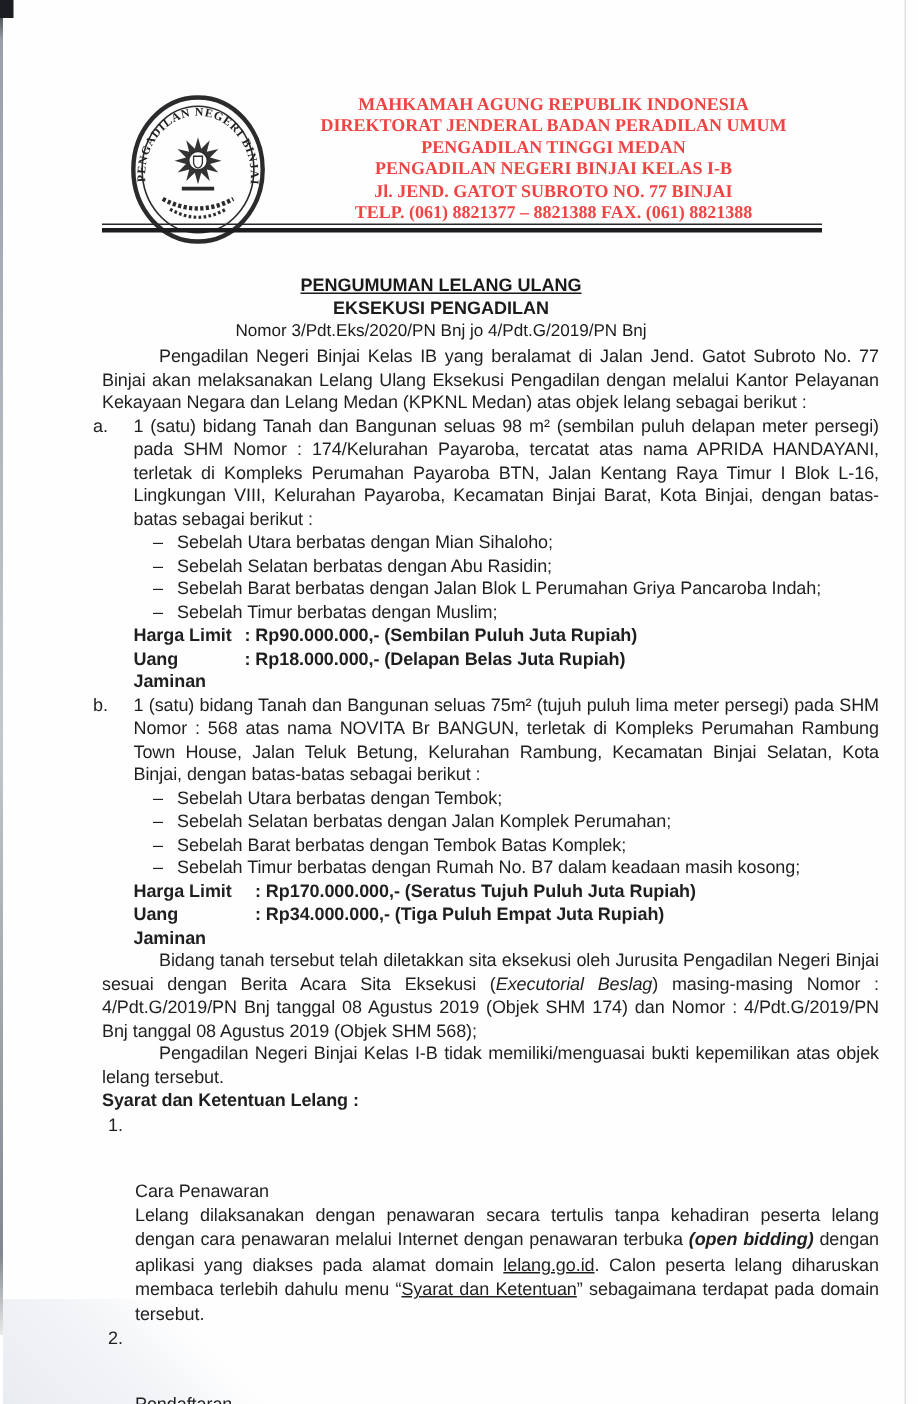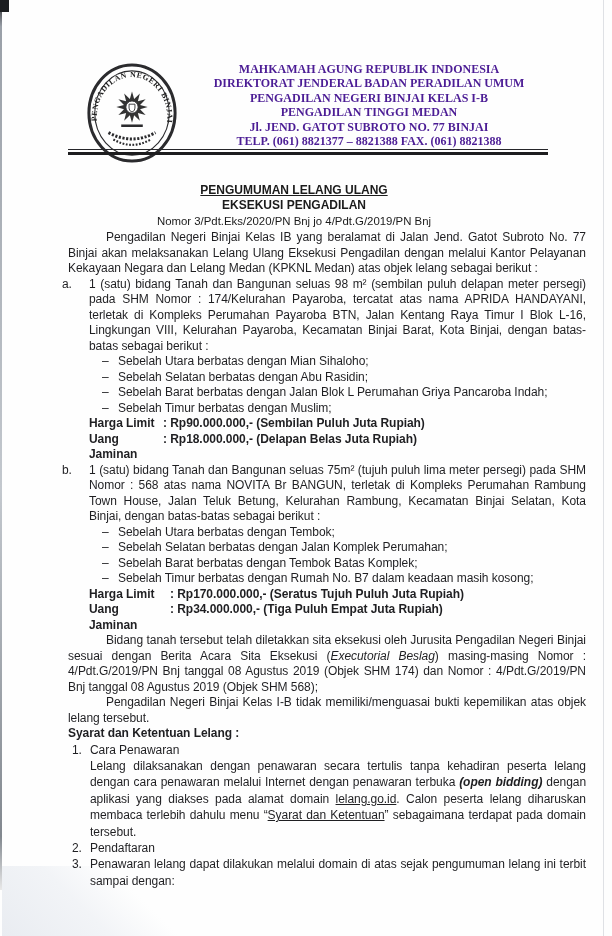--- a/index.html
+++ b/index.html
@@ -13,21 +13,21 @@
     background:linear-gradient(#1d1d20 0%,#9aa0a8 3%,#c3c8ce 55%,#82888f 94%,#e9e9e9 100%);}
   .scan-corner{position:absolute;left:0;top:0;width:9px;height:12px;background:#1b1d20;}
   .scan-right{position:absolute;left:603px;top:0;width:1px;height:936px;background:#dfe1e5;}
   .scan-shadow{position:absolute;left:2px;top:866px;width:215px;height:70px;
     background:linear-gradient(45deg,#e9ecf1 0%,#f2f4f7 38%,rgba(255,255,255,0) 62%);}
   
   .seal{position:absolute;left:83px;top:61px;width:98px;height:104px;}
   
   .hdr{position:absolute;left:186px;top:62px;width:366px;text-align:center;
     font-family:"Liberation Serif",serif;font-weight:bold;font-size:12px;
-    line-height:14.4px;color:#4c1d95;}
+    line-height:14.4px;color:#ef4444;}
   .rule{position:absolute;left:68px;top:149px;width:480px;}
   .rule .r1{height:1.4px;background:#26262a;}
   .rule .r2{height:3.4px;background:#1d1d1f;margin-top:1.3px;}
   
   .title{position:absolute;left:0;top:183px;width:588px;text-align:center;
     font-size:12px;line-height:15.4px;color:#1b1b1b;}
   .title .t1{font-weight:bold;text-decoration:underline;}
   .title .t2{font-weight:bold;}
   .title .t3{font-size:11.4px;}
   
@@ -43,21 +43,21 @@
   .borders .dash{flex:none;width:16px;}
   .price{display:flex;font-weight:bold;text-align:left;}
   .price .lbl{flex:none;}
   .obj-a .price .lbl{width:74px;}
   .obj-b .price .lbl{width:81px;}
   .sita{margin-top:7px;}
   .heading{font-weight:bold;text-align:left;margin-top:11px;margin-bottom:2px;}
   .terms{line-height:16.4px;}
   .term{display:flex;margin-left:4px;}
   .term .num{flex:none;width:18px;text-align:left;}
-  .term .tcontent{flex:1;min-width:0;}
+  .term .tcontent{flex:1;min-width:0;margin-top:44px;}
   .term .ttitle{text-align:left;}
   .bi{font-weight:bold;font-style:italic;}
   .it{font-style:italic;}
   .u{text-decoration:underline;}
 </style>
 </head>
 <body>
 
 <div class="page">
 
@@ -79,22 +79,22 @@
     <circle cx="50" cy="46" r="6.3" fill="#fff" stroke="#2b2b2e" stroke-width="1"></circle>
     <path d="M47,43 h6 v4 q0,3 -3,4 q-3,-1 -3,-4 Z" fill="none" stroke="#2b2b2e" stroke-width="0.9"></path>
     <path d="M39,65 L61,65" stroke="#2b2b2e" stroke-width="2.6"></path>
     <path d="M26,72 Q50,85 74,72" fill="none" stroke="#2b2b2e" stroke-width="3" stroke-dasharray="2.2,1.6"></path>
     <path d="M31,79 Q50,90 69,79" fill="none" stroke="#2b2b2e" stroke-width="2.2" stroke-dasharray="1.8,1.6"></path>
   </svg>
 
   <div class="hdr">
     <div>MAHKAMAH AGUNG REPUBLIK INDONESIA</div>
     <div>DIREKTORAT JENDERAL BADAN PERADILAN UMUM</div>
+    <div>PENGADILAN TINGGI MEDAN</div>
     <div>PENGADILAN NEGERI BINJAI KELAS I-B</div>
-    <div>PENGADILAN TINGGI MEDAN</div>
     <div>Jl. JEND. GATOT SUBROTO NO. 77 BINJAI</div>
     <div>TELP. (061) 8821377 – 8821388 FAX. (061) 8821388</div>
   </div>
 
   <div class="rule">
     <div class="r1"></div>
       <div class="r2"></div>
   </div>
 
   <div class="title">

